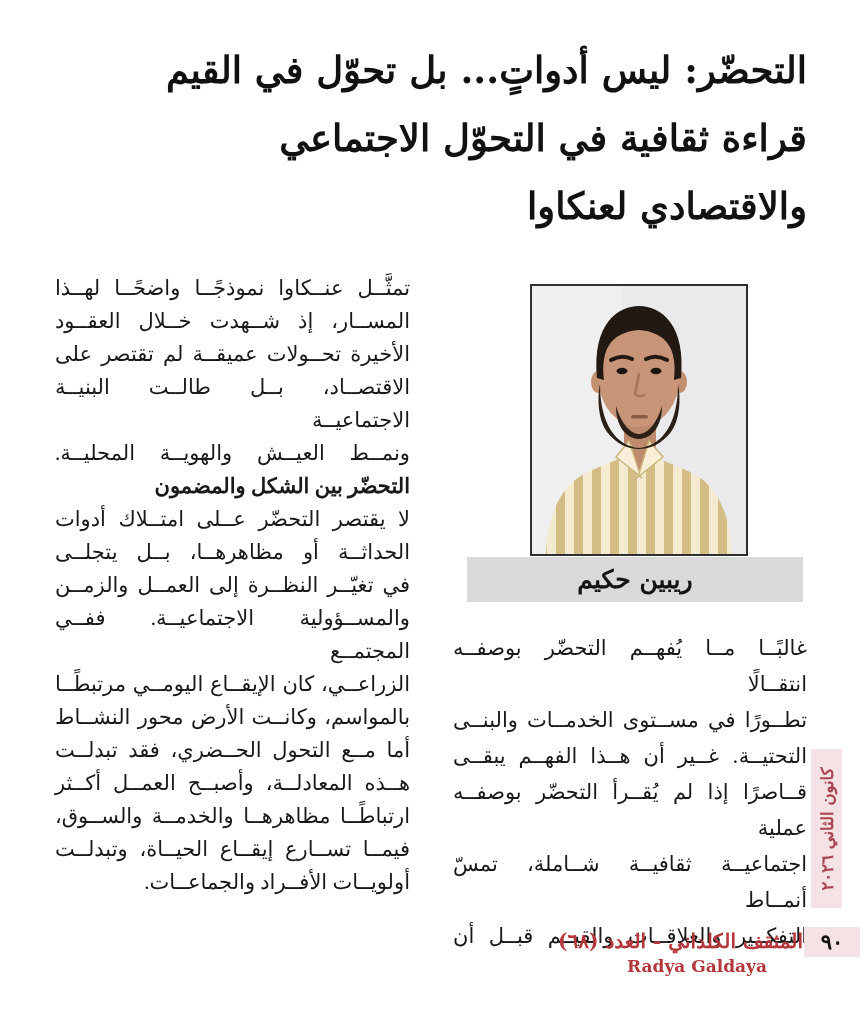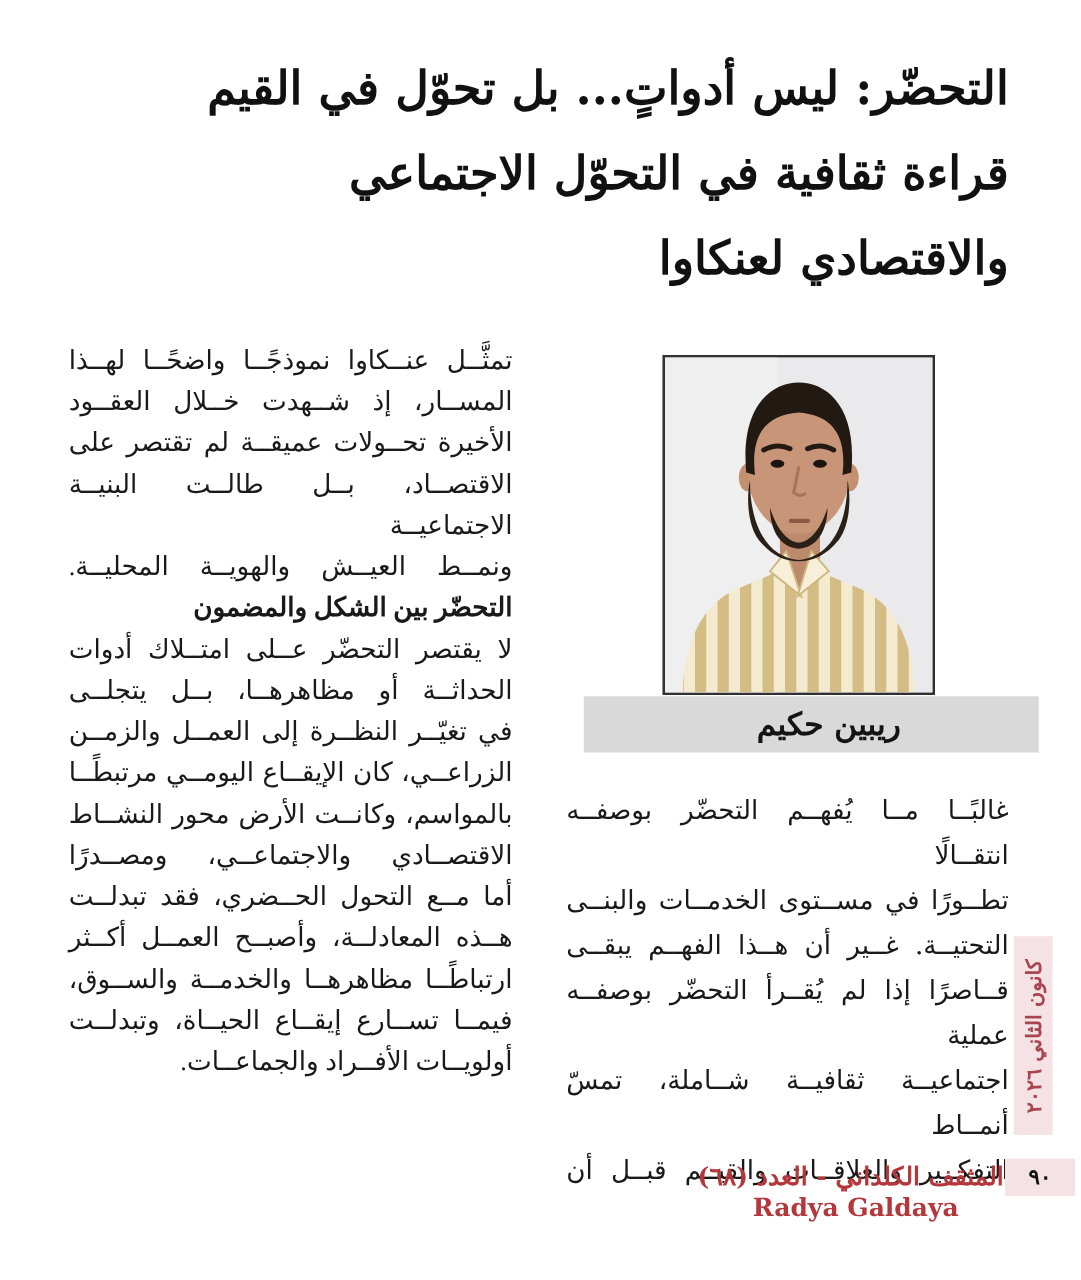--- a/index.html
+++ b/index.html
@@ -24,44 +24,44 @@
   
   .photo-frame{
     position:absolute;left:530px;top:284px;width:214px;height:268px;
     border:2px solid #303030;background:#e9e9ea;
   }
   .photo-frame svg{display:block;}
   
   .caption{
     position:absolute;left:467px;top:557px;width:336px;height:45px;
     background:#d9d9d9;direction:rtl;text-align:center;
-    font-size:25px;font-weight:700;line-height:45px;color:#141414;padding-left:28px;
+    font-size:25px;font-weight:700;line-height:45px;color:#141414;
   }
   
   .vstrip{position:absolute;left:811px;top:749px;width:31px;height:159px;background:#f5e2e4;}
   .vstrip .vtext{
     position:absolute;left:50%;top:50%;width:159px;height:31px;
     transform:translate(-50%,-50%) rotate(-90deg);
     direction:rtl;text-align:center;font-size:16.5px;font-weight:700;
     line-height:31px;color:#a84550;white-space:nowrap;
   }
   
   .pagenum{
     position:absolute;left:804px;top:927px;width:56px;height:30px;
-    background:#f5e2e4;color:#111;font-weight:700;font-size:17px;
+    background:#f5e2e4;color:#111;font-weight:700;font-size:21px;
     text-align:center;line-height:30px;direction:rtl;
   }
   
   .footer-ar{
     position:absolute;right:62px;top:928px;direction:rtl;text-align:left;
     color:#b4373c;font-size:20px;font-weight:700;line-height:26px;
   }
   .footer-en{
     position:absolute;right:98px;top:953px;text-align:right;
-    color:#b4373c;font-size:20px;font-weight:700;line-height:26px;
+    color:#b4373c;font-size:17px;font-weight:700;line-height:26px;
     font-family:"DejaVu Serif","Liberation Serif",serif;
   }
 </style>
 </head>
 <body>
 
 <div class="page">
 
   <header class="title">
       <div class="title-line">التحضّر: ليس أدواتٍ... بل تحوّل في القيم</div>
@@ -135,23 +135,23 @@
   <div class="col col-left">
       <div class="line j">تمثَّــل عنــكاوا نموذجًــا واضحًــا لهــذا</div>
       <div class="line j">المســار، إذ شــهدت خــلال العقــود</div>
       <div class="line j">الأخيرة تحــولات عميقــة لم تقتصر على</div>
       <div class="line j">الاقتصــاد، بــل طالــت البنيــة الاجتماعيــة</div>
       <div class="line j">ونمــط العيــش والهويــة المحليــة.</div>
       <div class="line h">التحضّر بين الشكل والمضمون</div>
       <div class="line j">لا يقتصر التحضّر عــلى امتــلاك أدوات</div>
       <div class="line j">الحداثــة أو مظاهرهــا، بــل يتجلــى</div>
       <div class="line j">في تغيّــر النظــرة إلى العمــل والزمــن</div>
+      <div class="line j">والمســؤولية الاجتماعيــة. ففــي المجتمــع</div>
       <div class="line j">الزراعــي، كان الإيقــاع اليومــي مرتبطًــا</div>
       <div class="line j">بالمواسم، وكانــت الأرض محور النشــاط</div>
-      <div class="line j">الاقتصــادي والاجتماعــي، ومصــدرًا</div>
       <div class="line j">أما مــع التحول الحــضري، فقد تبدلــت</div>
       <div class="line j">هــذه المعادلــة، وأصبــح العمــل أكــثر</div>
       <div class="line j">ارتباطًــا مظاهرهــا والخدمــة والســوق،</div>
       <div class="line j">فيمــا تســارع إيقــاع الحيــاة، وتبدلــت</div>
       <div class="line e">أولويــات الأفــراد والجماعــات.</div>
     </div>
   <div class="col col-right">
       <div class="line j">غالبًــا مــا يُفهــم التحضّر بوصفــه انتقــالًا</div>
       <div class="line j">تطــورًا في مســتوى الخدمــات والبنــى</div>
       <div class="line j">التحتيــة. غــير أن هــذا الفهــم يبقــى</div>

